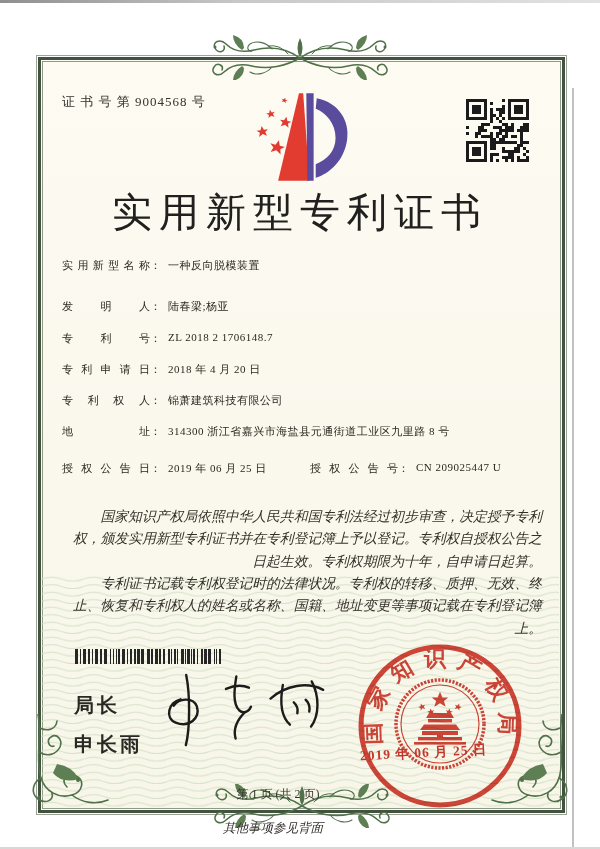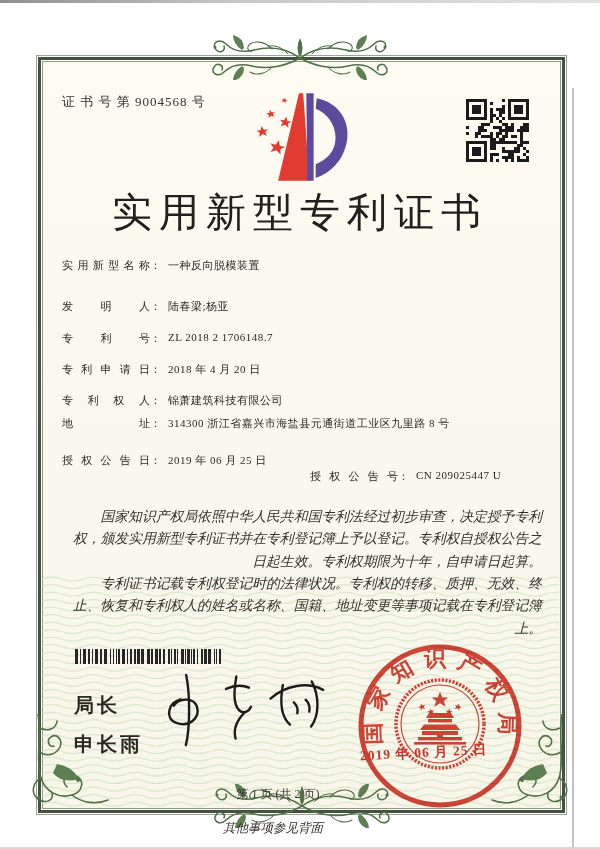--- a/index.html
+++ b/index.html
@@ -17,25 +17,25 @@
   .waves{position:absolute;left:41px;top:574px;opacity:.95;}
   .orn{position:absolute;}
   .cert-no{position:absolute;left:62px;top:93px;font-size:13px;letter-spacing:1px;color:#35312c;}
   .logo{position:absolute;left:243px;top:90px;}
   .qr{position:absolute;left:466px;top:99px;}
   .title{position:absolute;left:0;top:185px;width:600px;text-align:center;
          font-size:40px;letter-spacing:7px;color:#21201e;font-weight:400;}
   .fields{position:absolute;left:62px;top:258px;right:42px;font-size:11px;color:#2c2823;}
   .frow{position:relative;white-space:nowrap;}
   .r0{margin-bottom:26px;} .r1{margin-bottom:17px;margin-top:21px;} .r2{margin-bottom:16px;}
-  .r3{margin-bottom:16px;} .r4{margin-bottom:8px;} .r5{margin-bottom:22px;}
+  .r3{margin-bottom:16px;} .r4{margin-bottom:16px;} .r5{margin-bottom:22px;}
   .flabel{display:inline-block;width:88px;text-align:justify;text-align-last:justify;-moz-text-align-last:justify;vertical-align:top;}
   .fcolon{display:inline-block;vertical-align:top;}
   .fvalue{display:inline-block;margin-left:7px;vertical-align:top;letter-spacing:.5px;}
-  .g2{position:absolute;left:248px;top:16px;}
+  .g2{position:absolute;left:248px;top:0;}
   .paras{position:absolute;left:60px;top:506px;width:482px;font-size:13.8px;line-height:1.62;
          color:#33302a;font-style:italic;text-align:right;}
   .paras p{margin:0;text-indent:2em;}
   .barcode{position:absolute;left:75px;top:649px;}
   .signer{position:absolute;left:74px;top:692px;font-size:20px;letter-spacing:3px;color:#2b2824;font-weight:600;}
   .signer div{margin-bottom:12px;}
   .signature{position:absolute;left:155px;top:660px;}
   .stamp{position:absolute;left:352px;top:638px;opacity:.92;mix-blend-mode:multiply;}
   .stamp-date{position:absolute;left:360px;top:744px;font-size:13.5px;color:#c2372a;
               letter-spacing:1px;transform:rotate(-3deg);font-weight:600;}

